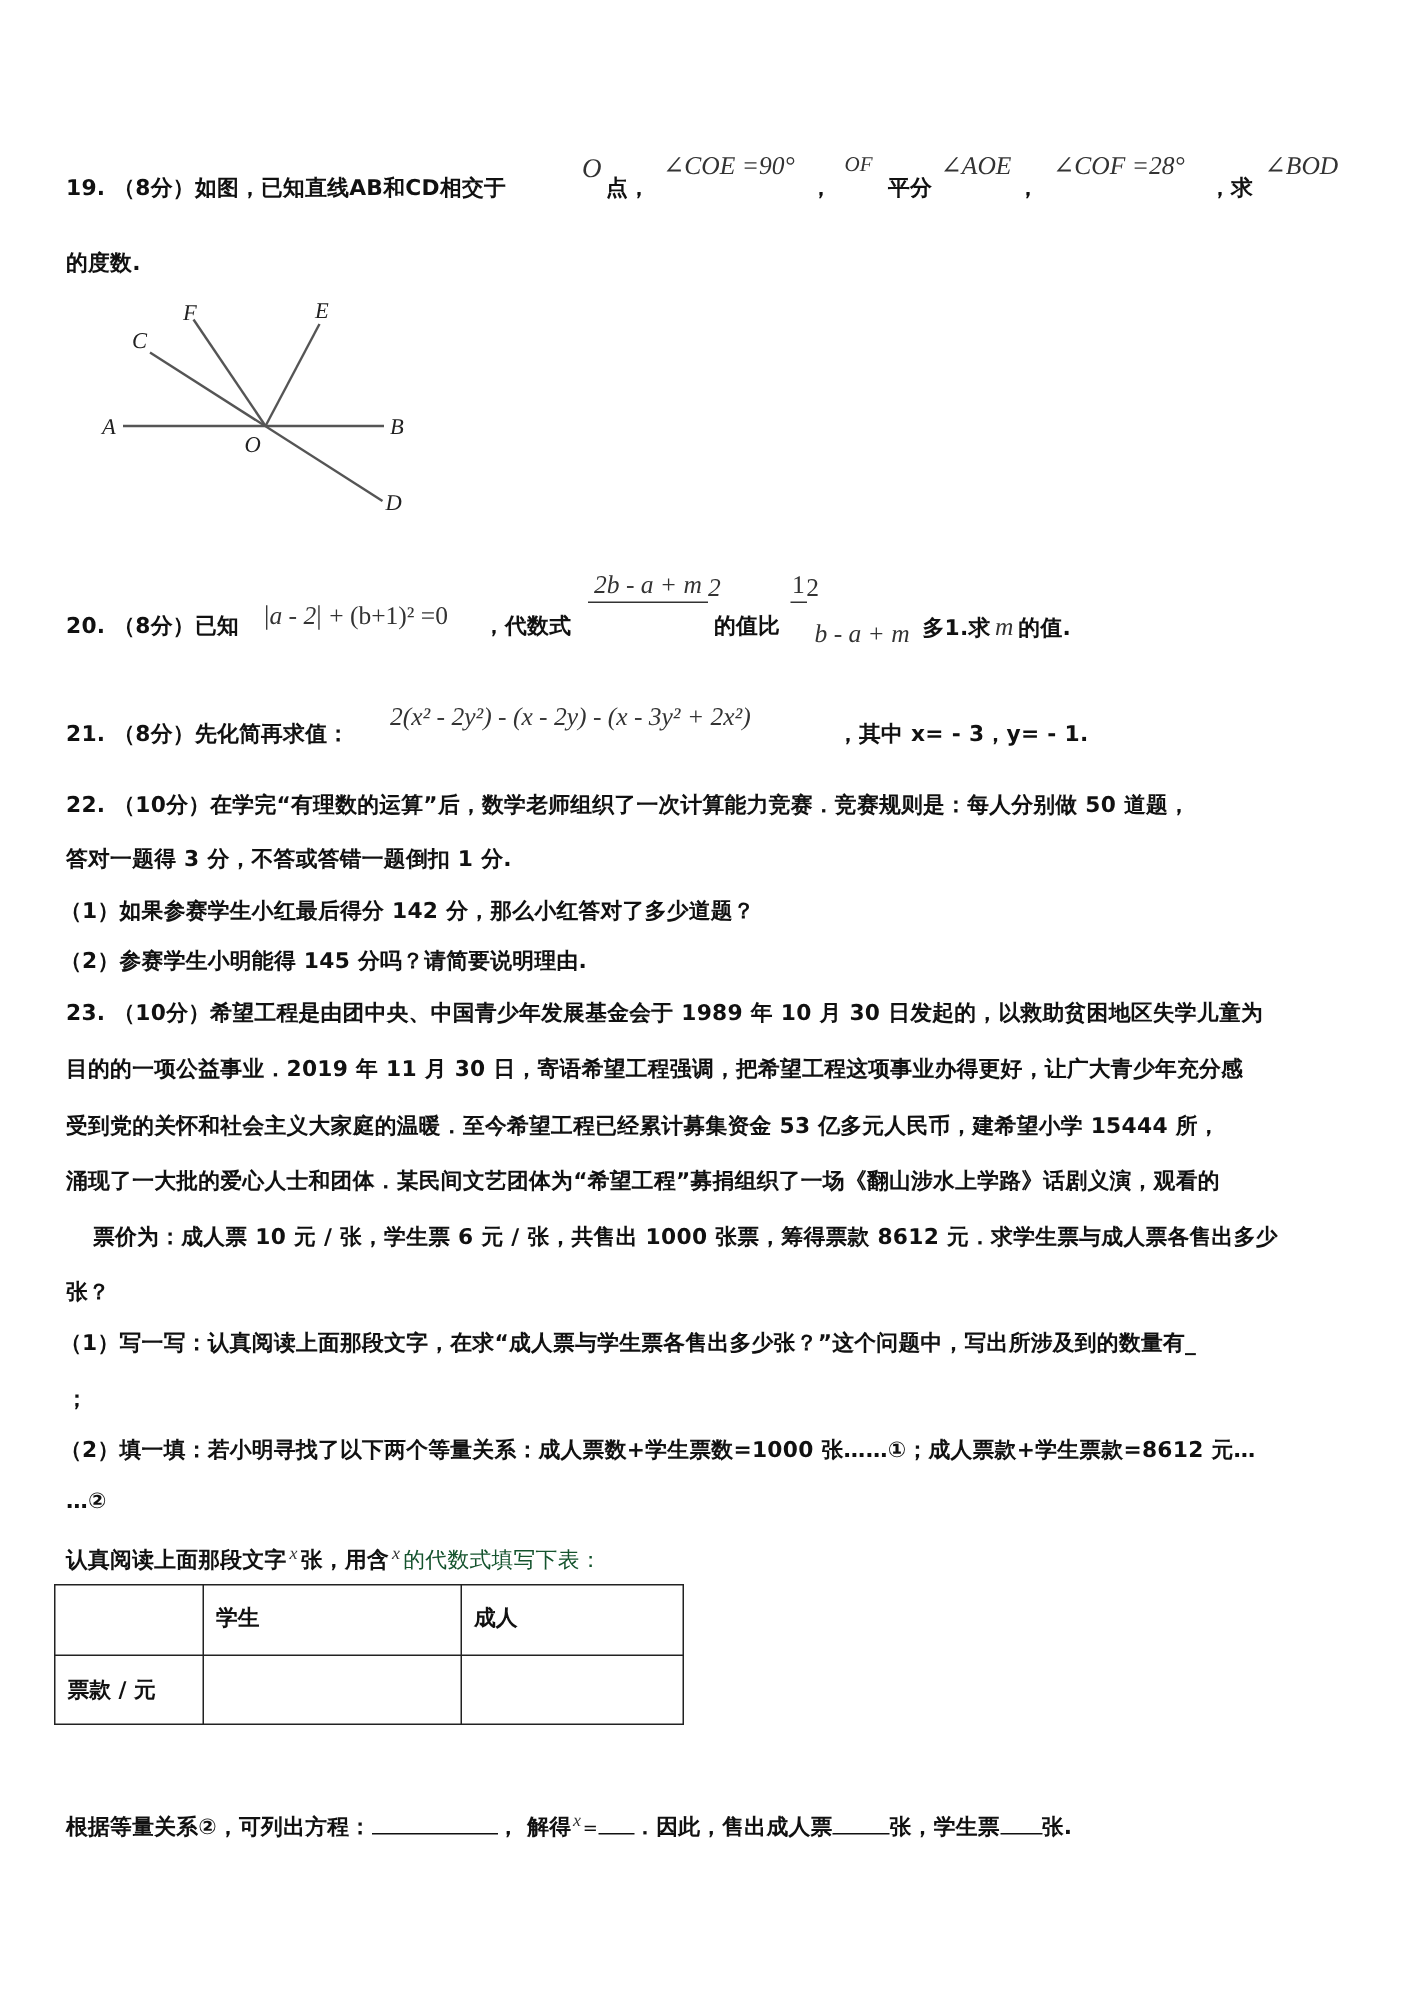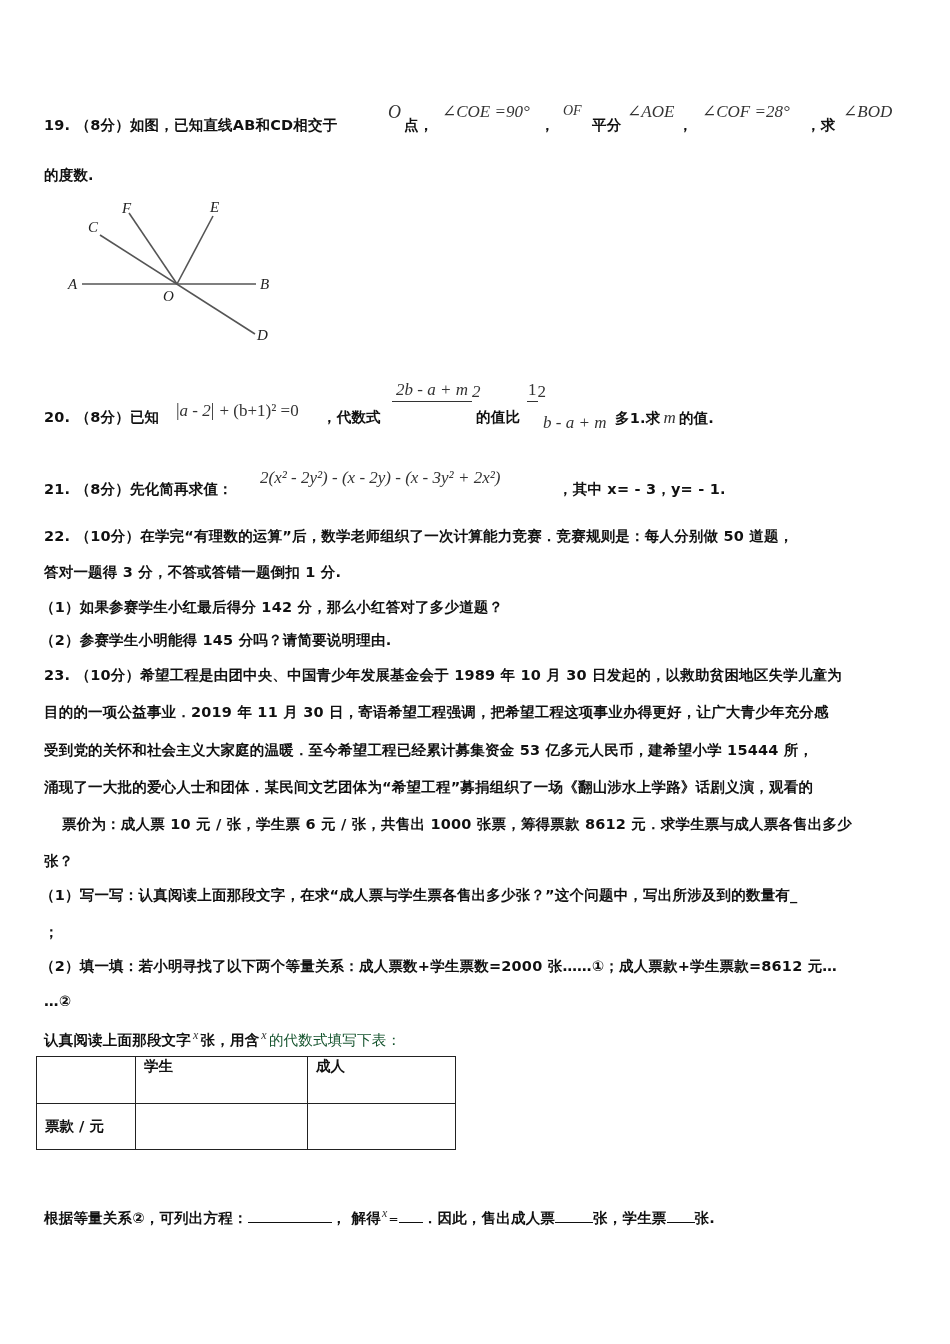--- a/index.html
+++ b/index.html
@@ -10,21 +10,21 @@
   }
   .abs { position: absolute; white-space: nowrap; }
   .cn { font-size: 14.5px; font-weight: bold; letter-spacing: 0.2px; }
   .math { font-family: "Liberation Serif", "DejaVu Serif", serif; font-style: italic; font-weight: normal; color: #333; font-size: 17px; }
   .mathn { font-family: "Liberation Serif", "DejaVu Serif", serif; font-weight: normal; color: #333; font-size: 17px; }
   .frac { display: inline-flex; flex-direction: row; align-items: center; vertical-align: middle; }
   .frac .num { padding: 0 4px 1px; border-bottom: 1px solid #333; }
   .frac .den { padding-top: 2px; }
   table.tbl { position: absolute; left: 36px; top: 1056px; border-collapse: collapse; }
   table.tbl td { border: 1.5px solid #222; vertical-align: middle; padding: 0 8px; font-size: 14.5px; font-weight: bold; }
-  table.tbl tr.head td { vertical-align: top; padding-top: 0; }
+  table.tbl tr.head td { vertical-align: top; padding-top: 12px; }
   .blank { display: inline-block; border-bottom: 1px solid #111; height: 14px; vertical-align: baseline; }
   svg text { font-family: "Liberation Serif", "DejaVu Serif", serif; font-style: italic; font-size: 15px; fill: #222; }
 </style>
 </head>
 <body>
 
 <div class="abs cn" style="left:44px; top:116px;">
   <span>19. （8分）如图，已知直线AB和CD相交于</span>
 </div>
 <span class="abs math" style="left:388px; top:102px; font-size:18px;">O</span>
@@ -85,21 +85,21 @@
 
 <div class="abs cn" style="left:44px; top:666px;">23. （10分）希望工程是由团中央、中国青少年发展基金会于 1989 年 10 月 30 日发起的，以救助贫困地区失学儿童为</div>
 <div class="abs cn" style="left:44px; top:703px;">目的的一项公益事业．2019 年 11 月 30 日，寄语希望工程强调，把希望工程这项事业办得更好，让广大青少年充分感</div>
 <div class="abs cn" style="left:44px; top:741px;">受到党的关怀和社会主义大家庭的温暖．至今希望工程已经累计募集资金 53 亿多元人民币，建希望小学 15444 所，</div>
 <div class="abs cn" style="left:44px; top:778px;">涌现了一大批的爱心人士和团体．某民间文艺团体为“希望工程”募捐组织了一场《翻山涉水上学路》话剧义演，观看的</div>
 <div class="abs cn" style="left:44px; top:815px;margin-left:18px;">票价为：成人票 10 元 / 张，学生票 6 元 / 张，共售出 1000 张票，筹得票款 8612 元．求学生票与成人票各售出多少</div>
 <div class="abs cn" style="left:44px; top:852px;">张？</div>
 
 <div class="abs cn" style="left:40px; top:886px;">（1）写一写：认真阅读上面那段文字，在求“成人票与学生票各售出多少张？”这个问题中，写出所涉及到的数量有_</div>
 <div class="abs cn" style="left:44px; top:923px;">；</div>
-<div class="abs cn" style="left:40px; top:957px;">（2）填一填：若小明寻找了以下两个等量关系：成人票数+学生票数=2000 张……①；成人票款+学生票款=8612 元…</div>
+<div class="abs cn" style="left:40px; top:957px;">（2）填一填：若小明寻找了以下两个等量关系：成人票数+学生票数=1000 张……①；成人票款+学生票款=8612 元…</div>
 <div class="abs cn" style="left:44px; top:993px;">…②</div>
 
 <div class="abs cn" style="left:44px; top:1028px;">
   <span>认真阅读上面那段文字</span><sup class="math" style="font-size:12px; margin:0 2px;">x</sup><span>张，用含</span><sup class="math" style="font-size:12px; margin:0 2px;">x</sup><span style="font-weight:normal; color:#14532d;">的代数式填写下表：</span>
 </div>
 
 <table class="tbl">
   <tbody>
       <tr class="head" style="height:47px;">
     <td style="width:82px;"></td>

